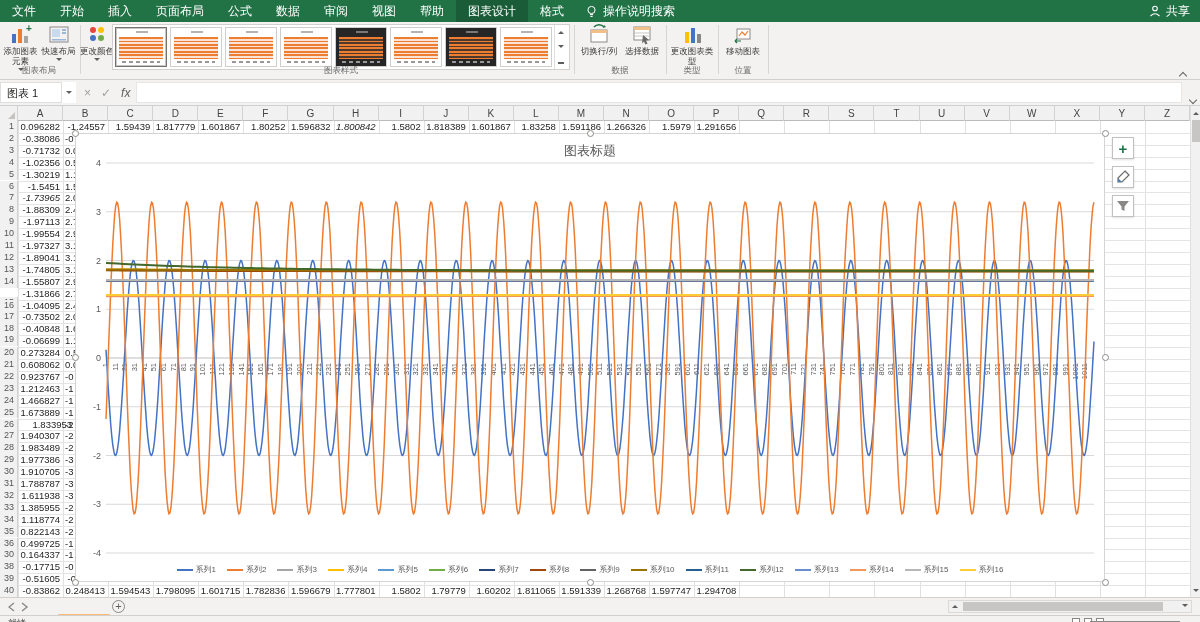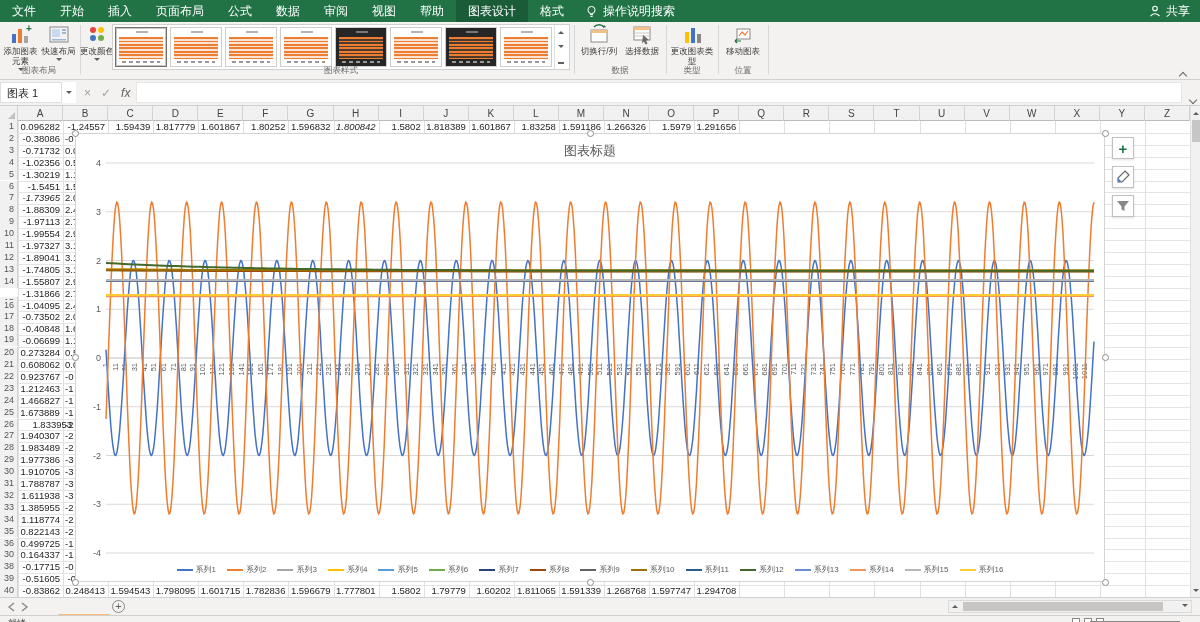--- a/index.html
+++ b/index.html
@@ -504,21 +504,21 @@
         <div class="cell" style="left: 20px; width: 40.077px; top: 241.1px; height: 11.9px; line-height: 11.9px;">0.273284</div>
         <div class="cell frag" style="left: 65.077px; width: 40.077px; top: 241.1px; height: 11.9px; line-height: 11.9px;">0.5</div>
         <div class="cell" style="left: 20px; width: 40.077px; top: 253px; height: 11.9px; line-height: 11.9px;">0.608062</div>
         <div class="cell frag" style="left: 65.077px; width: 40.077px; top: 253px; height: 11.9px; line-height: 11.9px;">0.0</div>
         <div class="cell" style="left: 20px; width: 40.077px; top: 264.9px; height: 11.9px; line-height: 11.9px;">0.923767</div>
         <div class="cell frag" style="left: 65.077px; width: 40.077px; top: 264.9px; height: 11.9px; line-height: 11.9px;">-0</div>
         <div class="cell" style="left: 20px; width: 40.077px; top: 276.8px; height: 11.9px; line-height: 11.9px;">1.212463</div>
         <div class="cell frag" style="left: 65.077px; width: 40.077px; top: 276.8px; height: 11.9px; line-height: 11.9px;">-1</div>
         <div class="cell" style="left: 20px; width: 40.077px; top: 288.7px; height: 11.9px; line-height: 11.9px;">1.466827</div>
         <div class="cell frag" style="left: 65.077px; width: 40.077px; top: 288.7px; height: 11.9px; line-height: 11.9px;">-1</div>
-        <div class="cell" style="left: 20px; width: 40.077px; top: 300.6px; height: 11.9px; line-height: 11.9px; text-align: center;">1.673889</div>
+        <div class="cell" style="left: 20px; width: 40.077px; top: 300.6px; height: 11.9px; line-height: 11.9px;">1.673889</div>
         <div class="cell frag" style="left: 65.077px; width: 40.077px; top: 300.6px; height: 11.9px; line-height: 11.9px;">-1</div>
         <div class="cell" style="left: 32px; width: 40.077px; top: 312.5px; height: 11.9px; line-height: 11.9px;">1.833953</div>
         <div class="cell frag" style="left: 65.077px; width: 40.077px; top: 312.5px; height: 11.9px; line-height: 11.9px;">-2</div>
         <div class="cell" style="left: 20px; width: 40.077px; top: 324.4px; height: 11.9px; line-height: 11.9px;">1.940307</div>
         <div class="cell frag" style="left: 65.077px; width: 40.077px; top: 324.4px; height: 11.9px; line-height: 11.9px;">-2</div>
         <div class="cell" style="left: 20px; width: 40.077px; top: 336.3px; height: 11.9px; line-height: 11.9px;">1.983489</div>
         <div class="cell frag" style="left: 65.077px; width: 40.077px; top: 336.3px; height: 11.9px; line-height: 11.9px;">-2</div>
         <div class="cell" style="left: 20px; width: 40.077px; top: 348.2px; height: 11.9px; line-height: 11.9px;">1.977386</div>
         <div class="cell frag" style="left: 65.077px; width: 40.077px; top: 348.2px; height: 11.9px; line-height: 11.9px;">-3</div>
         <div class="cell" style="left: 20px; width: 40.077px; top: 360.1px; height: 11.9px; line-height: 11.9px;">1.910705</div>

